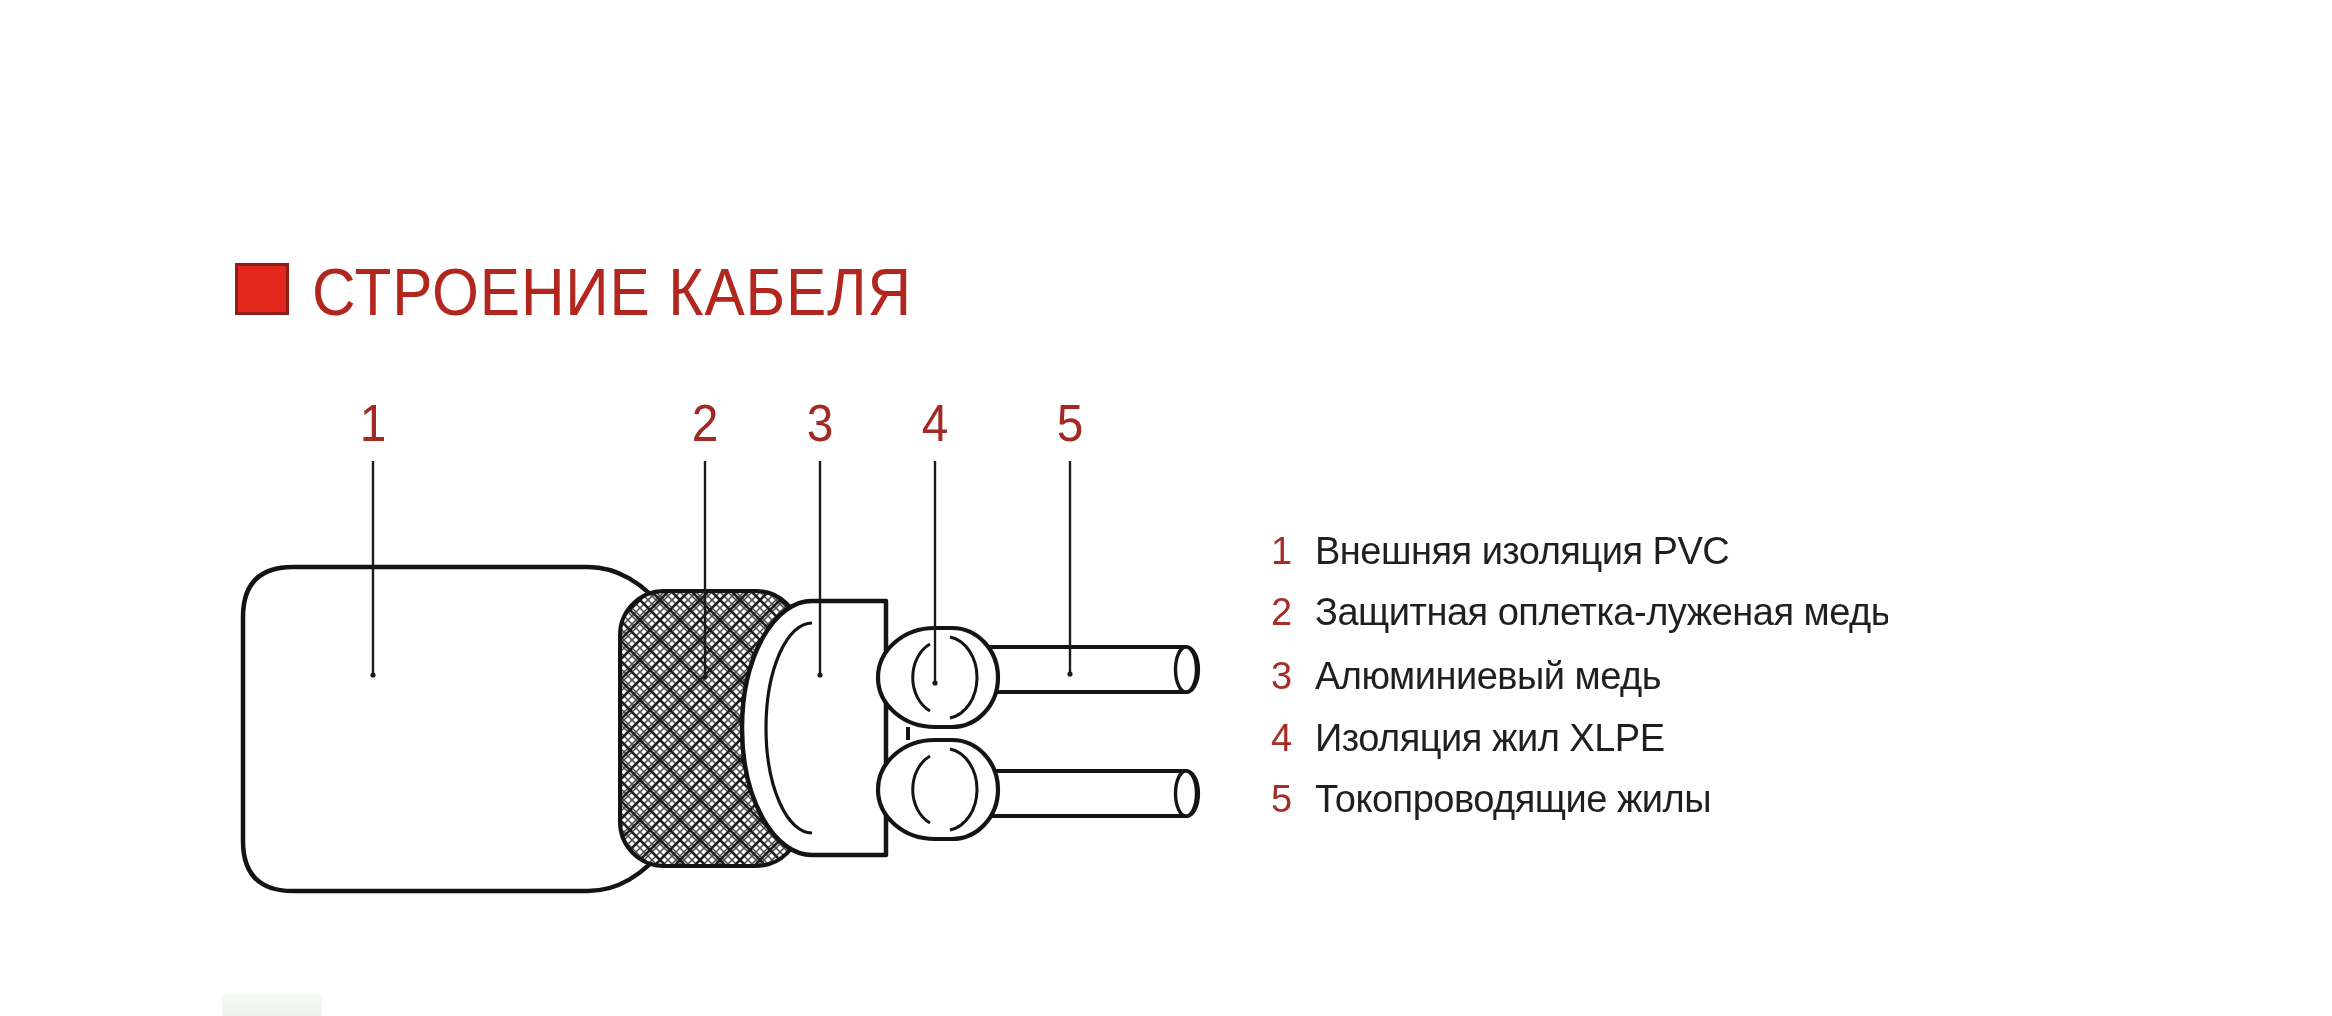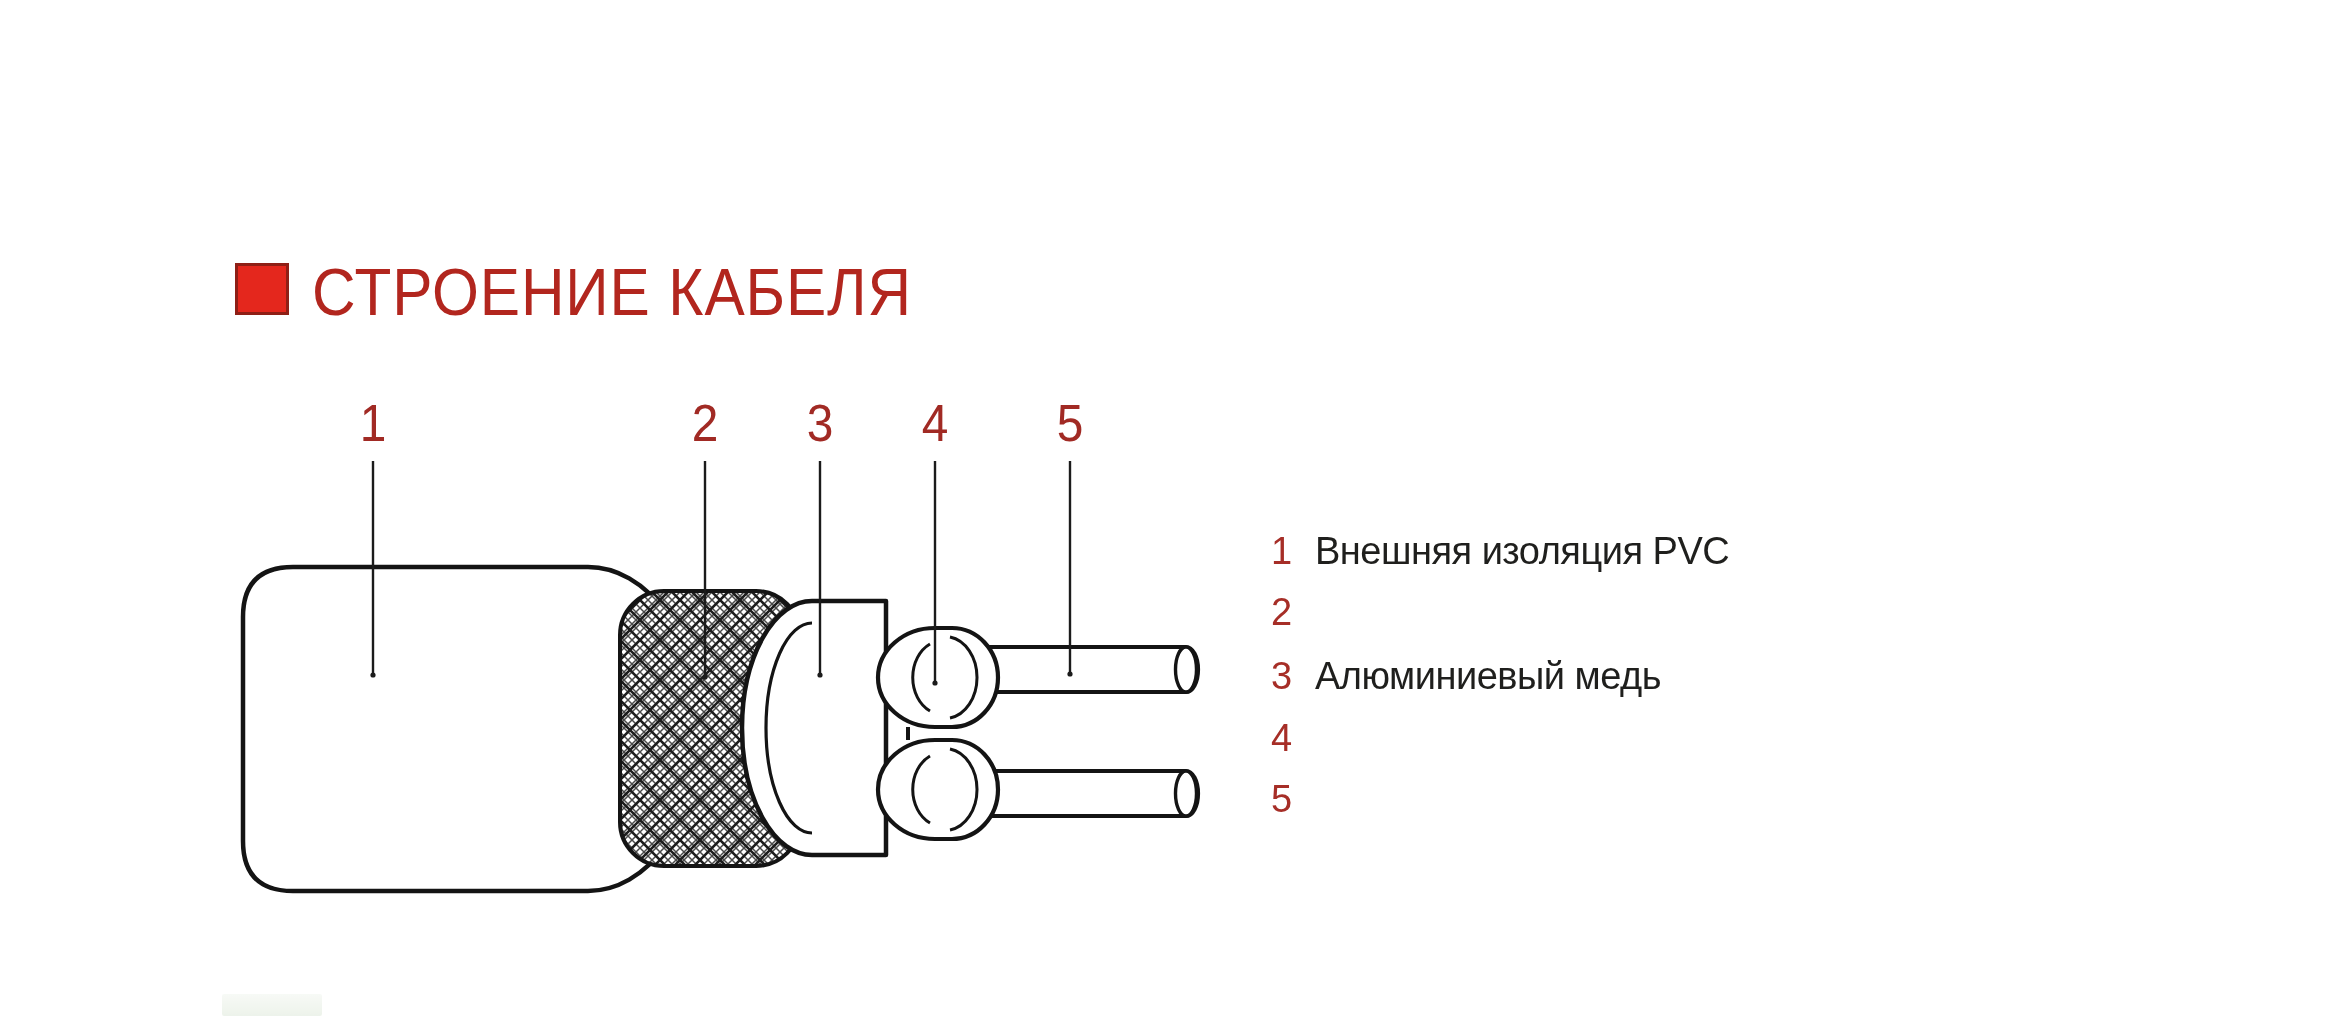--- a/index.html
+++ b/index.html
@@ -108,28 +108,31 @@
   <div class="callout-num" style="left:913px;">4</div>
   <div class="callout-num" style="left:1048px;">5</div>
 
   <div class="legend">
     <div class="legend-row" style="top:531px;">
       <span class="legend-num">1</span>
       <span class="legend-label">Внешняя изоляция PVC</span>
     </div>
     <div class="legend-row" style="top:592px;">
       <span class="legend-num">2</span>
+      <span class="legend-label">Защитная оплетка-луженая медь</span>
     </div>
     <div class="legend-row" style="top:656px;">
       <span class="legend-num">3</span>
       <span class="legend-label">Алюминиевый медь</span>
     </div>
     <div class="legend-row" style="top:718px;">
       <span class="legend-num">4</span>
+      <span class="legend-label">Изоляция жил XLPE</span>
     </div>
     <div class="legend-row" style="top:779px;">
       <span class="legend-num">5</span>
+      <span class="legend-label">Токопроводящие жилы</span>
     </div>
   </div>
 
   <div class="bottom-artifact"></div>
 
 </div>
 
 </body></html>

